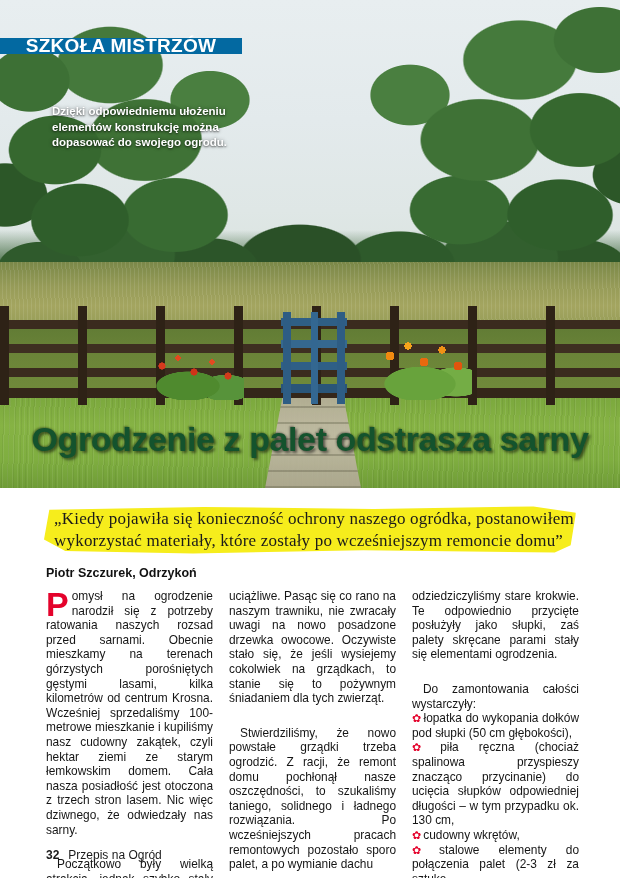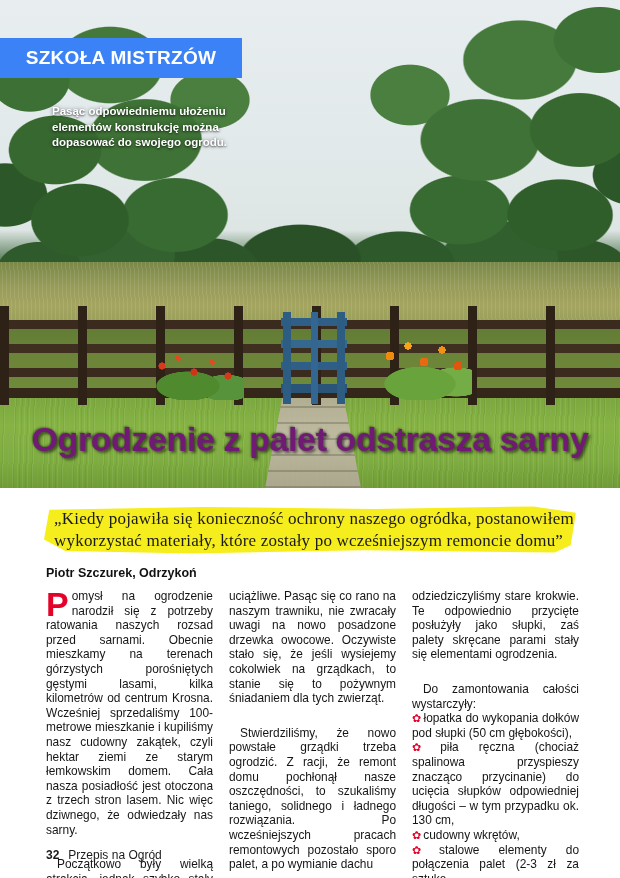--- a/index.html
+++ b/index.html
@@ -153,41 +153,41 @@
       radial-gradient(circle 6px at 52px 22px, #e8690e 72%, transparent 74%),
       radial-gradient(circle 5px at 70px 10px, #f09216 72%, transparent 74%),
       radial-gradient(circle 6px at 86px 26px, #e2550d 72%, transparent 74%),
       radial-gradient(ellipse 54px 26px at 48px 44px, #68a33c 65%, transparent 67%),
       radial-gradient(ellipse 44px 22px at 84px 42px, #74ad45 65%, transparent 67%);
   }
 
   
   .category-banner {
     position: absolute; left: 0; top: 38px;
-    width: 242px; height: 40px;
-    background: #3b82f6;
+    width: 242px; height: 16px;
+    background: #0369a1;
     display: flex; align-items: center; justify-content: center; text-align: center;
   }
   .category-banner span {
     color: #ffffff; font-size: 19px; font-weight: bold;
     letter-spacing: .3px; font-family: "Liberation Sans", sans-serif;
   }
 
   
   .photo-caption {
     position: absolute; left: 52px; top: 104px; width: 190px;
     color: #ffffff; font-size: 11.5px; font-weight: bold; line-height: 15.5px;
     text-shadow: 0 1px 2px rgba(0,0,0,.55), 0 0 4px rgba(0,0,0,.4);
   }
 
   
   .headline {
     position: absolute; left: 0; top: 420px; width: 620px;
     text-align: center;
-    color: #701a75;
+    color: #14532d;
     font-size: 34px; font-weight: bold; letter-spacing: -.4px;
     font-family: "Liberation Sans", sans-serif;
     text-shadow: 2px 2px 3px rgba(0,0,0,.55), -1px -1px 2px rgba(0,0,0,.35);
     white-space: nowrap;
   }
 
   
   .quote-wrap {
     position: absolute; left: 40px; top: 502px; width: 540px; height: 56px;
   }
@@ -269,21 +269,21 @@
       <div class="gate-mid"></div>
     </div>
     <div class="flowers-l"></div>
     <div class="flowers-r"></div>
   </div>
 
   <div class="category-banner">
     <span>SZKOŁA MISTRZÓW</span>
   </div>
 
-  <div class="photo-caption">Pasąc odpowiedniemu ułożeniu elementów konstrukcję można dopasować do swojego ogrodu.</div>
+  <div class="photo-caption">Dzięki odpowiedniemu ułożeniu elementów konstrukcję można dopasować do swojego ogrodu.</div>
 
   <div class="headline">Ogrodzenie z palet odstrasza sarny</div>
 </div>
 
 <div class="quote-wrap">
   <div class="quote-hl"></div>
   <div class="quote-text">„Kiedy pojawiła się konieczność ochrony naszego ogródka, postanowiłem wykorzystać materiały, które zostały po wcześniejszym remoncie domu”</div>
 </div>
 
 <div class="byline">Piotr Szczurek, Odrzykoń</div>

